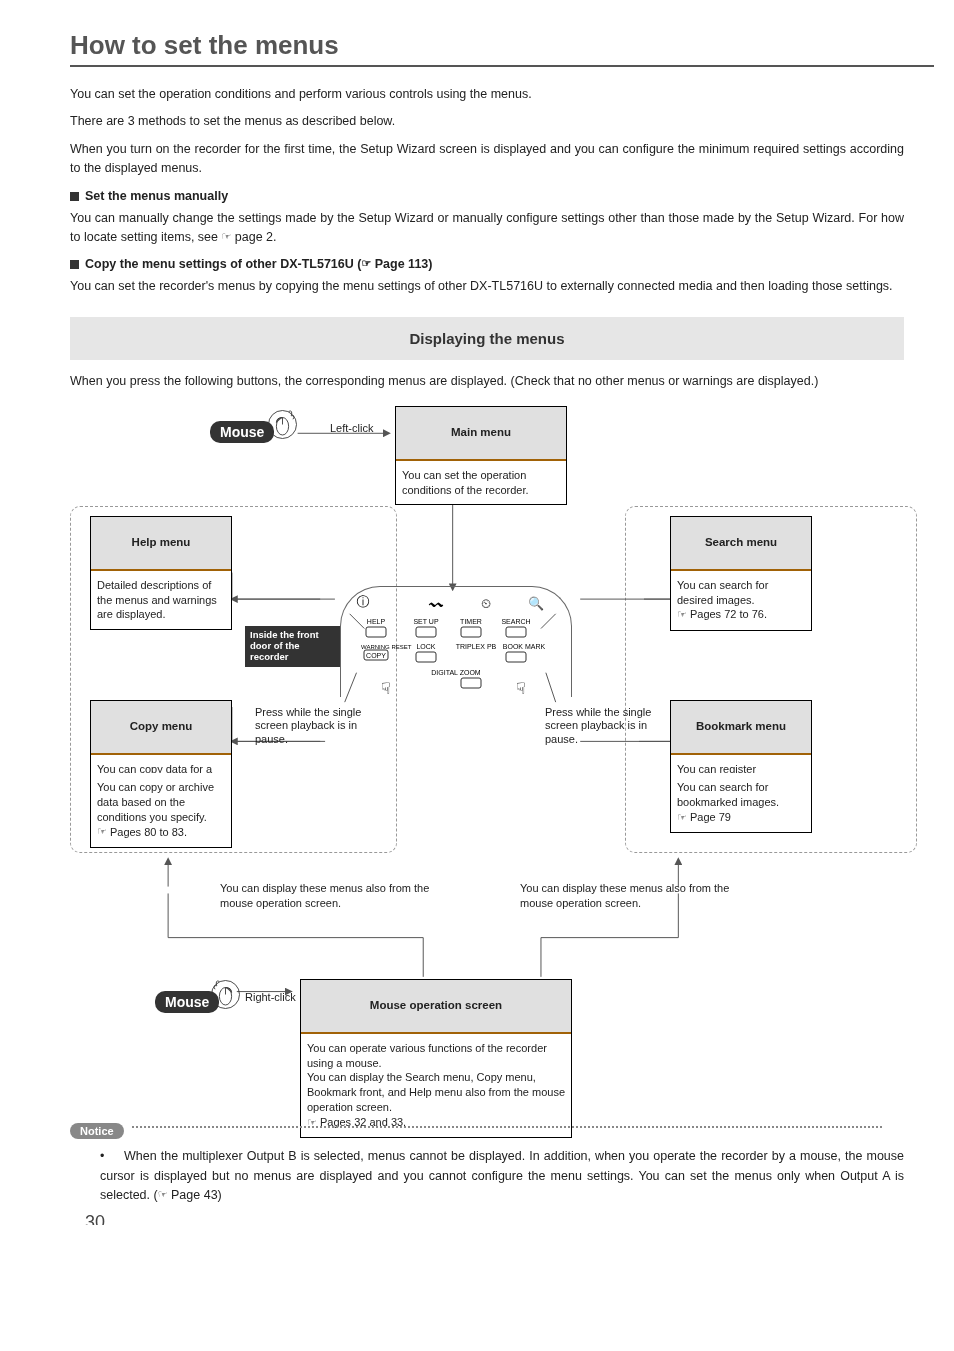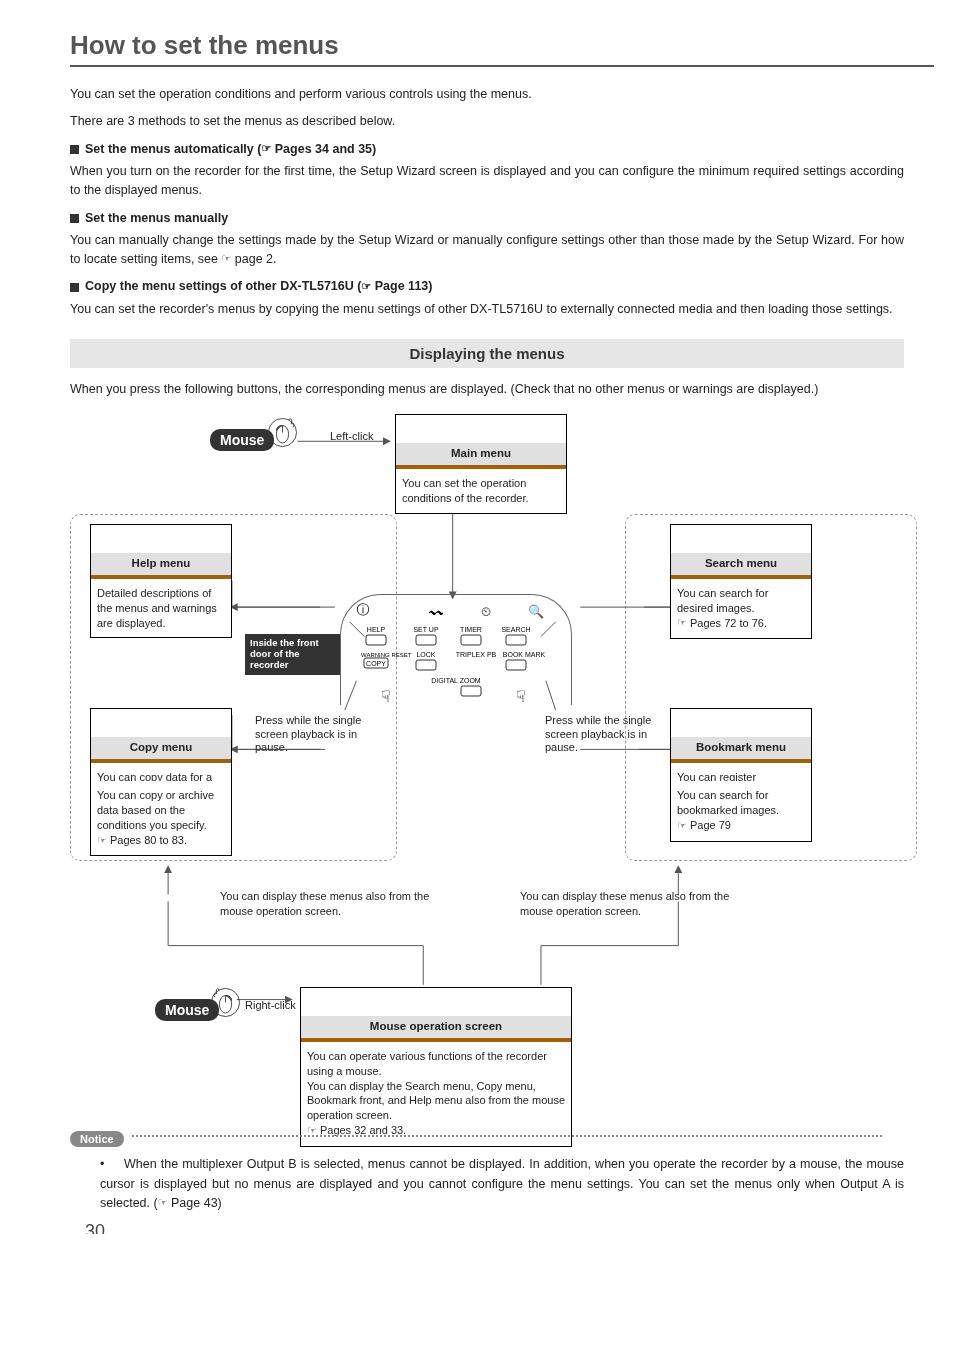--- a/index.html
+++ b/index.html
@@ -26,38 +26,38 @@
   }
   .body-text { font-size: 12.5px; line-height: 1.55; margin: 0 30px 8px 30px; text-align: justify; }
   .sub-heading { font-size: 12.5px; font-weight: bold; margin: 10px 30px 6px 30px; }
   .sub-heading .sq { display:inline-block; width:9px; height:9px; background:#333; margin-right:6px; vertical-align:middle; }
   .ref-icon {
     display:inline-block; vertical-align:middle;
     font-size:11px; position:relative; top:-1px;
   }
   .section-band {
     background:#e6e6e6; text-align:center; font-weight:bold;
-    font-size:15px; color:#333; padding:6px 0; margin:20px 30px 12px 30px;
+    font-size:15px; color:#333; padding:13px 0; margin:20px 30px 12px 30px;
   }
   
   .diagram {
     position:relative;
     margin: 10px 30px 0 30px;
     height: 720px;
   }
   .box {
     position:absolute;
     border:1px solid #000;
     background:#fff;
     font-size:11px;
     line-height:1.35;
   }
   .box .hdr {
     background:#e0e0e0; text-align:center; font-weight:bold;
-    font-size:11.5px; padding:3px 4px; border-bottom:4px solid #a16207;margin-top:28px;
+    font-size:11.5px; padding:18px 4px; border-bottom:2px solid #a16207;
   }
   .box .bd { padding:7px 6px; }
   .pill {
     position:absolute;
     background:#333; color:#fff; font-weight:bold; font-size:14px;
     border-radius:10px; padding:3px 10px;
   }
   .note-label {
     position:absolute; font-size:11px; line-height:1.2;
   }
@@ -97,23 +97,20 @@
 </style>
 </head>
 <body>
 
 <div class="page">
   <h1 class="page-title">How to set the menus</h1>
 
   <p class="body-text">You can set the operation conditions and perform various controls using the menus.</p>
   <p class="body-text">There are 3 methods to set the menus as described below.</p>
 
-  <div class="sub-heading">
-    <span class="sq"></span><span>Set the menus automatically (</span><span class="ref-icon">☞</span><span> Pages 34 and 35)</span>
-  </div>
   <p class="body-text">When you turn on the recorder for the first time, the Setup Wizard screen is displayed and you can configure the minimum required settings according to the displayed menus.</p>
 
   <div class="sub-heading">
     <span class="sq"></span><span>Set the menus manually</span>
   </div>
   <p class="body-text">
     <span>You can manually change the settings made by the Setup Wizard or manually configure settings other than those made by the Setup Wizard. For how to locate setting items, see </span><span class="ref-icon">☞</span><span> page 2.</span>
   </p>
 
   <div class="sub-heading">

